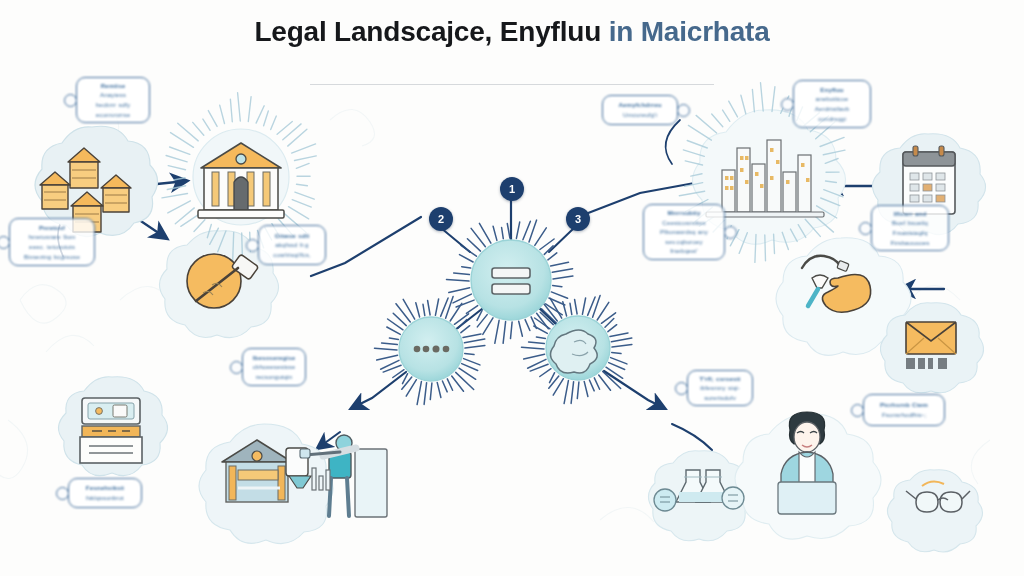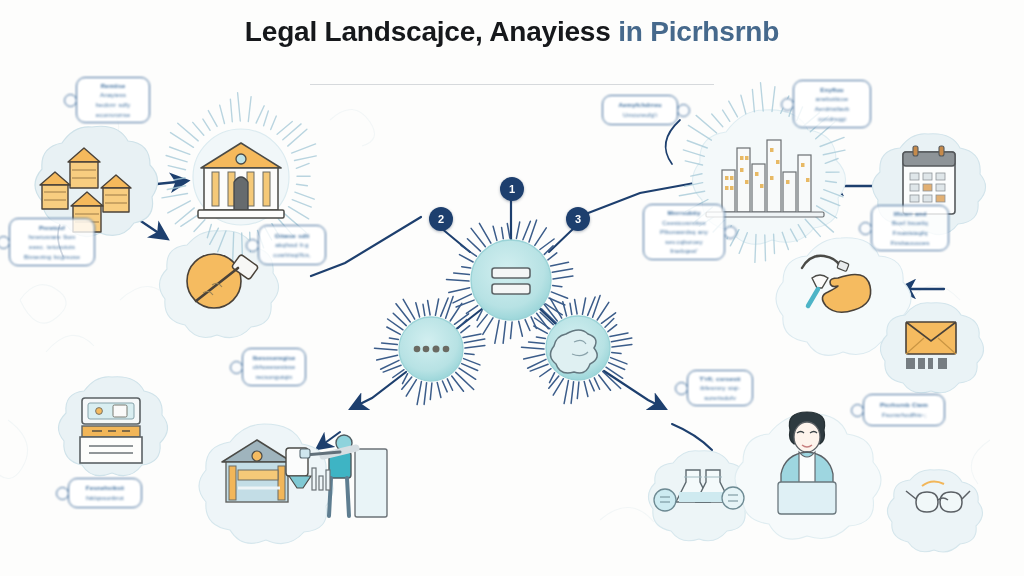--- a/index.html
+++ b/index.html
@@ -576,22 +576,22 @@
   <g>
     <path d="M916 502 q0 -10 11 -10 q11 0 11 10 q0 10 -11 10 q-11 0 -11 -10 Z" fill="#f1f8f9" stroke="#5b6065" stroke-width="1.5"></path>
     <path d="M940 502 q0 -10 11 -10 q11 0 11 10 q0 10 -11 10 q-11 0 -11 -10 Z" fill="#f1f8f9" stroke="#5b6065" stroke-width="1.5"></path>
     <path d="M938 500 q5 -4 10 0 M916 499 l-10 -8 M962 499 l8 -8" stroke="#5b6065" stroke-width="1.5" fill="none"></path>
     <path d="M922 486 q10 -8 22 -2" stroke="#f2b659" stroke-width="2" fill="none"></path>
   </g>
 </svg>
 
 <div id="title-block">
   <span id="page-title">
-    <span>Legal Landscajce, Anayiess</span>
-    <span class="accent">in Picrhsrnb</span>
+    <span>Legal Landscajce, Enyfluu</span>
+    <span class="accent">in Maicrhata</span>
   </span>
   <div id="title-rule"></div>
 </div>
 
 <div id="badges-root">
     <div class="badge" style="left: 500px; top: 177px;">1</div>
     <div class="badge" style="left: 429px; top: 207px;">2</div>
     <div class="badge" style="left: 566px; top: 207px;">3</div>
   </div>
 <div id="callouts-root">

